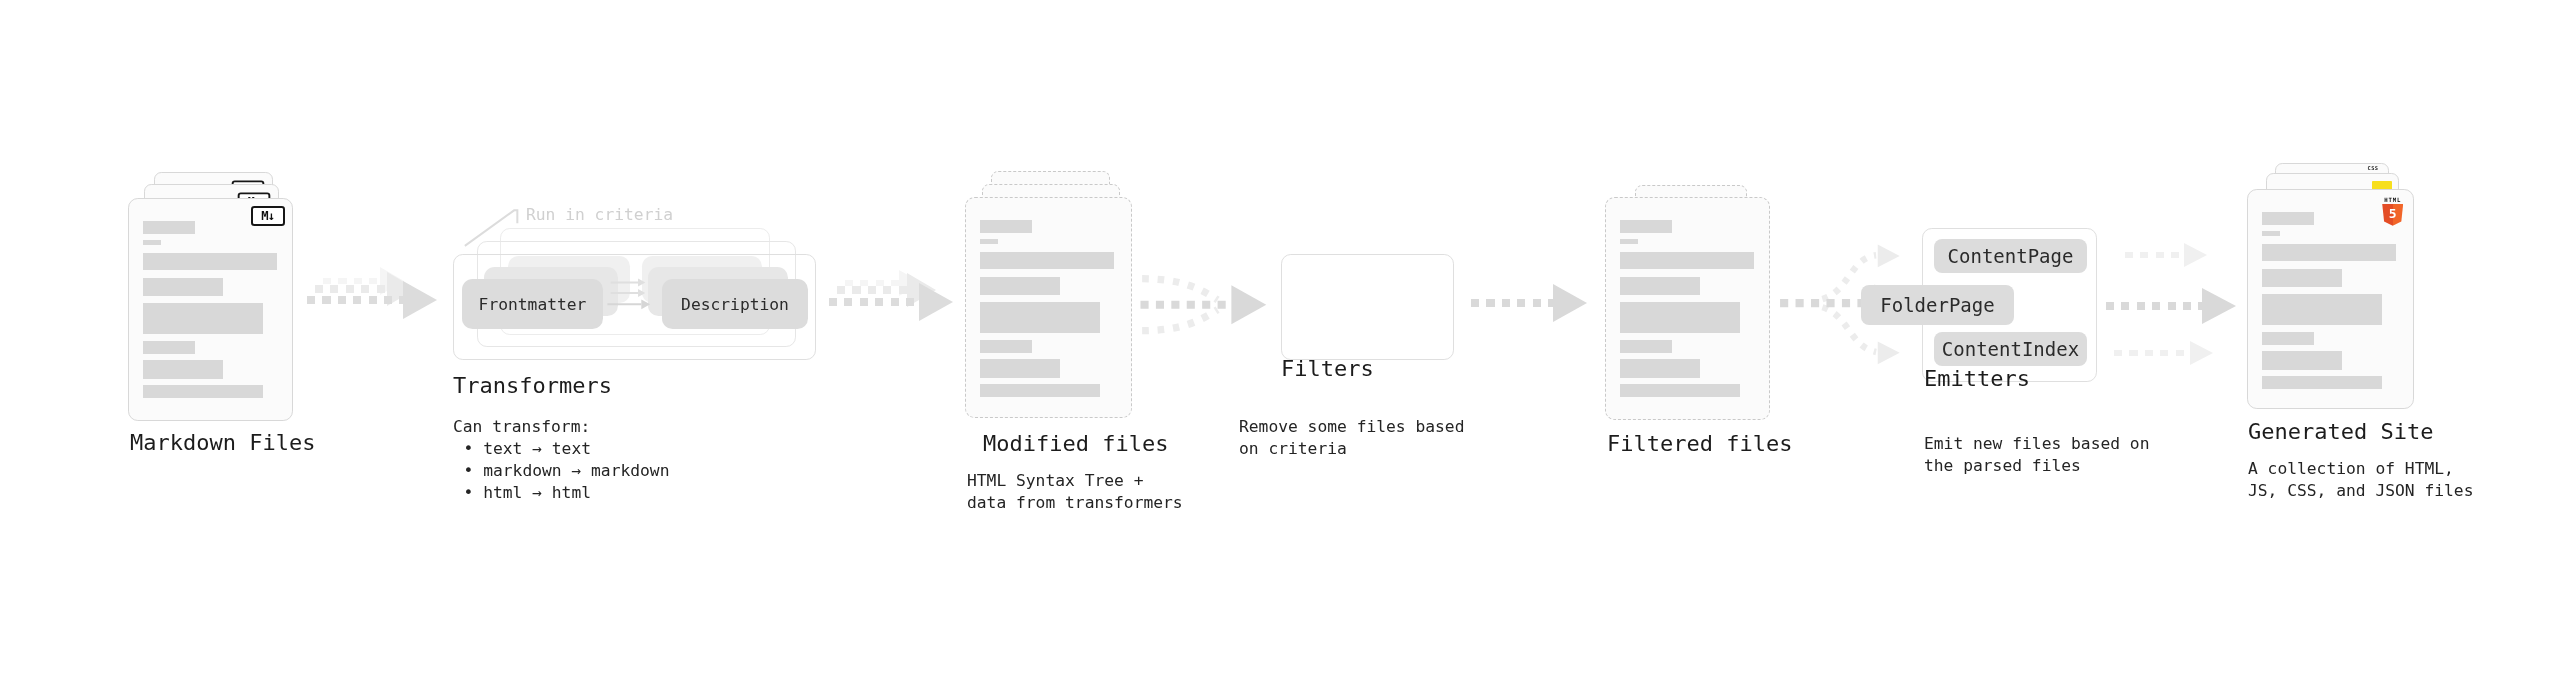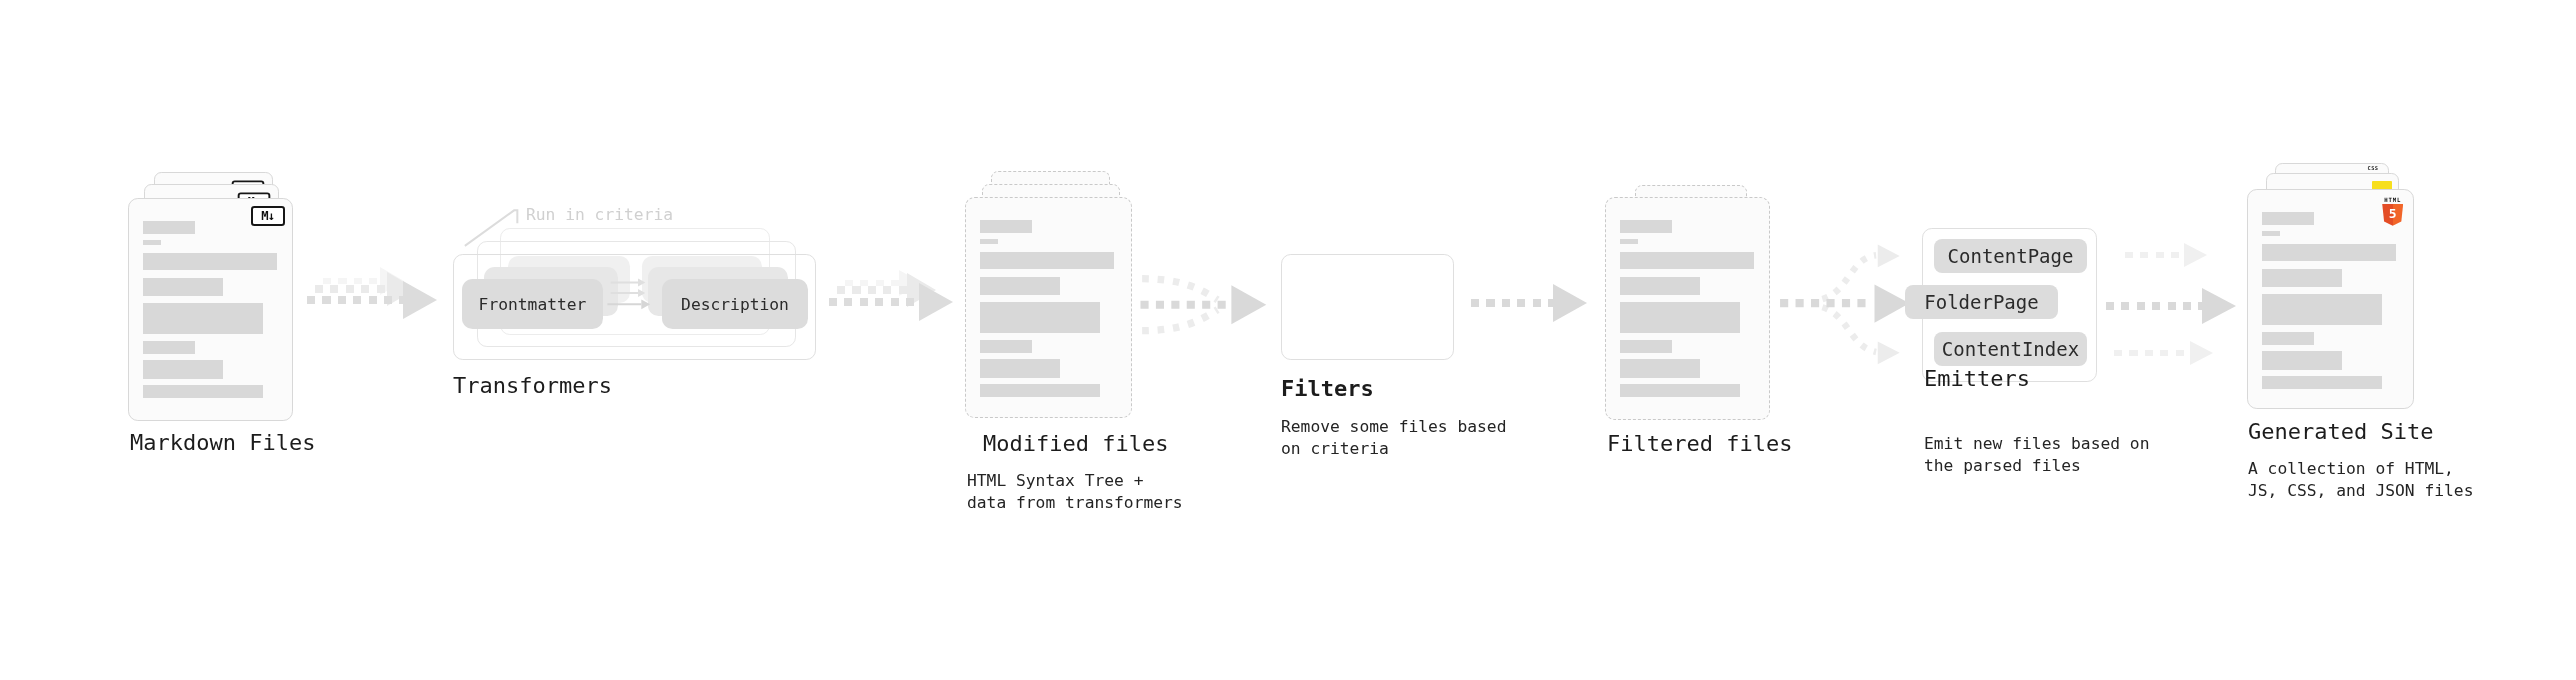--- a/index.html
+++ b/index.html
@@ -127,20 +127,26 @@
     <svg class="flow" style="left:605px;top:275px;" width="50" height="36" viewBox="745 338 62 44">
       <line x1="752" y1="347" x2="786" y2="347" stroke="#dfdfdf" stroke-width="2.5"></line>
       <polygon points="786,342 786,352 795,347" fill="#dfdfdf"></polygon>
       <line x1="752" y1="360" x2="786" y2="360" stroke="#dfdfdf" stroke-width="2.5"></line>
       <polygon points="786,355 786,365 795,360" fill="#dfdfdf"></polygon>
       <line x1="748" y1="374" x2="790" y2="374" stroke="#d6d6d6" stroke-width="2.5"></line>
       <polygon points="790,368 790,380 801,374" fill="#d6d6d6"></polygon>
     </svg>
 
     <div class="slabel" style="left:453px;top:375px;">Transformers</div>
+    <div class="sbody" style="left:453px;top:416px;">
+      <div>Can transform:</div>
+      <div class="indent">• text → text</div>
+      <div class="indent">• markdown → markdown</div>
+      <div class="indent">• html → html</div>
+    </div>
   </div>
 
   <div class="layer">
     <div class="arr" style="left:845px;top:283px;--c:#f5f5f5;--lw:54px;--lh:6.5px;--hw:23px;--hh:13px;">
         <i class="ln"></i>
         <i class="hd"></i>
       </div>
     <div class="arr" style="left:837px;top:290px;--c:#eaeaea;--lw:70px;--lh:7.3px;--hw:29px;--hh:17px;">
         <i class="ln"></i>
         <i class="hd"></i>
@@ -175,22 +181,22 @@
 
   <svg class="flow" style="left:1134px;top:268px;" width="142" height="75" viewBox="1395 330 175 92">
     <path d="M1405,343 C1455,343 1478,356 1498,369" fill="none" stroke="#ececec" stroke-width="9" stroke-dasharray="8 11"></path>
     <path d="M1405,407 C1455,407 1478,394 1498,381" fill="none" stroke="#ececec" stroke-width="9" stroke-dasharray="8 11"></path>
     <path d="M1403,375 L1512,375" fill="none" stroke="#d9d9d9" stroke-width="10" stroke-dasharray="10 9"></path>
     <polygon points="1515,351 1515,399 1558,375" fill="#d9d9d9"></polygon>
   </svg>
 
   <div class="layer">
     <div class="frame" style="left:1281px;top:254px;width:173px;height:106px;"></div>
-    <div class="slabel" style="left:1281px;top:378px;font-weight:bold;">Filters</div>
-    <div class="sbody" style="left:1281px;top:416px;">
+    <div class="slabel" style="left:1281px;top:358px;">Filters</div>
+    <div class="sbody" style="left:1239px;top:416px;">
       <div>Remove some files based</div>
       <div>on criteria</div>
     </div>
   </div>
 
   <div class="layer">
     <div class="arr" style="left:1471px;top:303px;--c:#d9d9d9;--lw:82px;--lh:8.1px;--hw:34px;--hh:19.5px;">
         <i class="ln"></i>
         <i class="hd"></i>
       </div>
@@ -220,21 +226,21 @@
     <polygon points="2310,420 2310,448 2337,434" fill="#ececec"></polygon>
     <path d="M2190,373 L2303,373" fill="none" stroke="#d9d9d9" stroke-width="10" stroke-dasharray="10 9"></path>
     <polygon points="2306,350 2306,397 2349,373" fill="#d9d9d9"></polygon>
   </svg>
 
   <div class="layer">
     <div class="frame" style="left:1922px;top:228px;width:175px;height:154px;"></div>
     <div class="pill small" style="left:1934px;top:239px;width:153px;height:34px;">
       <span>ContentPage</span>
     </div>
-    <div class="pill small" style="left:1861px;top:285px;width:153px;height:34px;margin-left:44px;">
+    <div class="pill small" style="left:1861px;top:285px;width:153px;height:40px;">
       <span>FolderPage</span>
     </div>
     <div class="pill small" style="left:1934px;top:332px;width:153px;height:34px;">
       <span>ContentIndex</span>
     </div>
     <div class="slabel" style="left:1924px;top:368px;">Emitters</div>
     <div class="sbody" style="left:1924px;top:433px;">
       <div>Emit new files based on</div>
       <div>the parsed files</div>
     </div>

